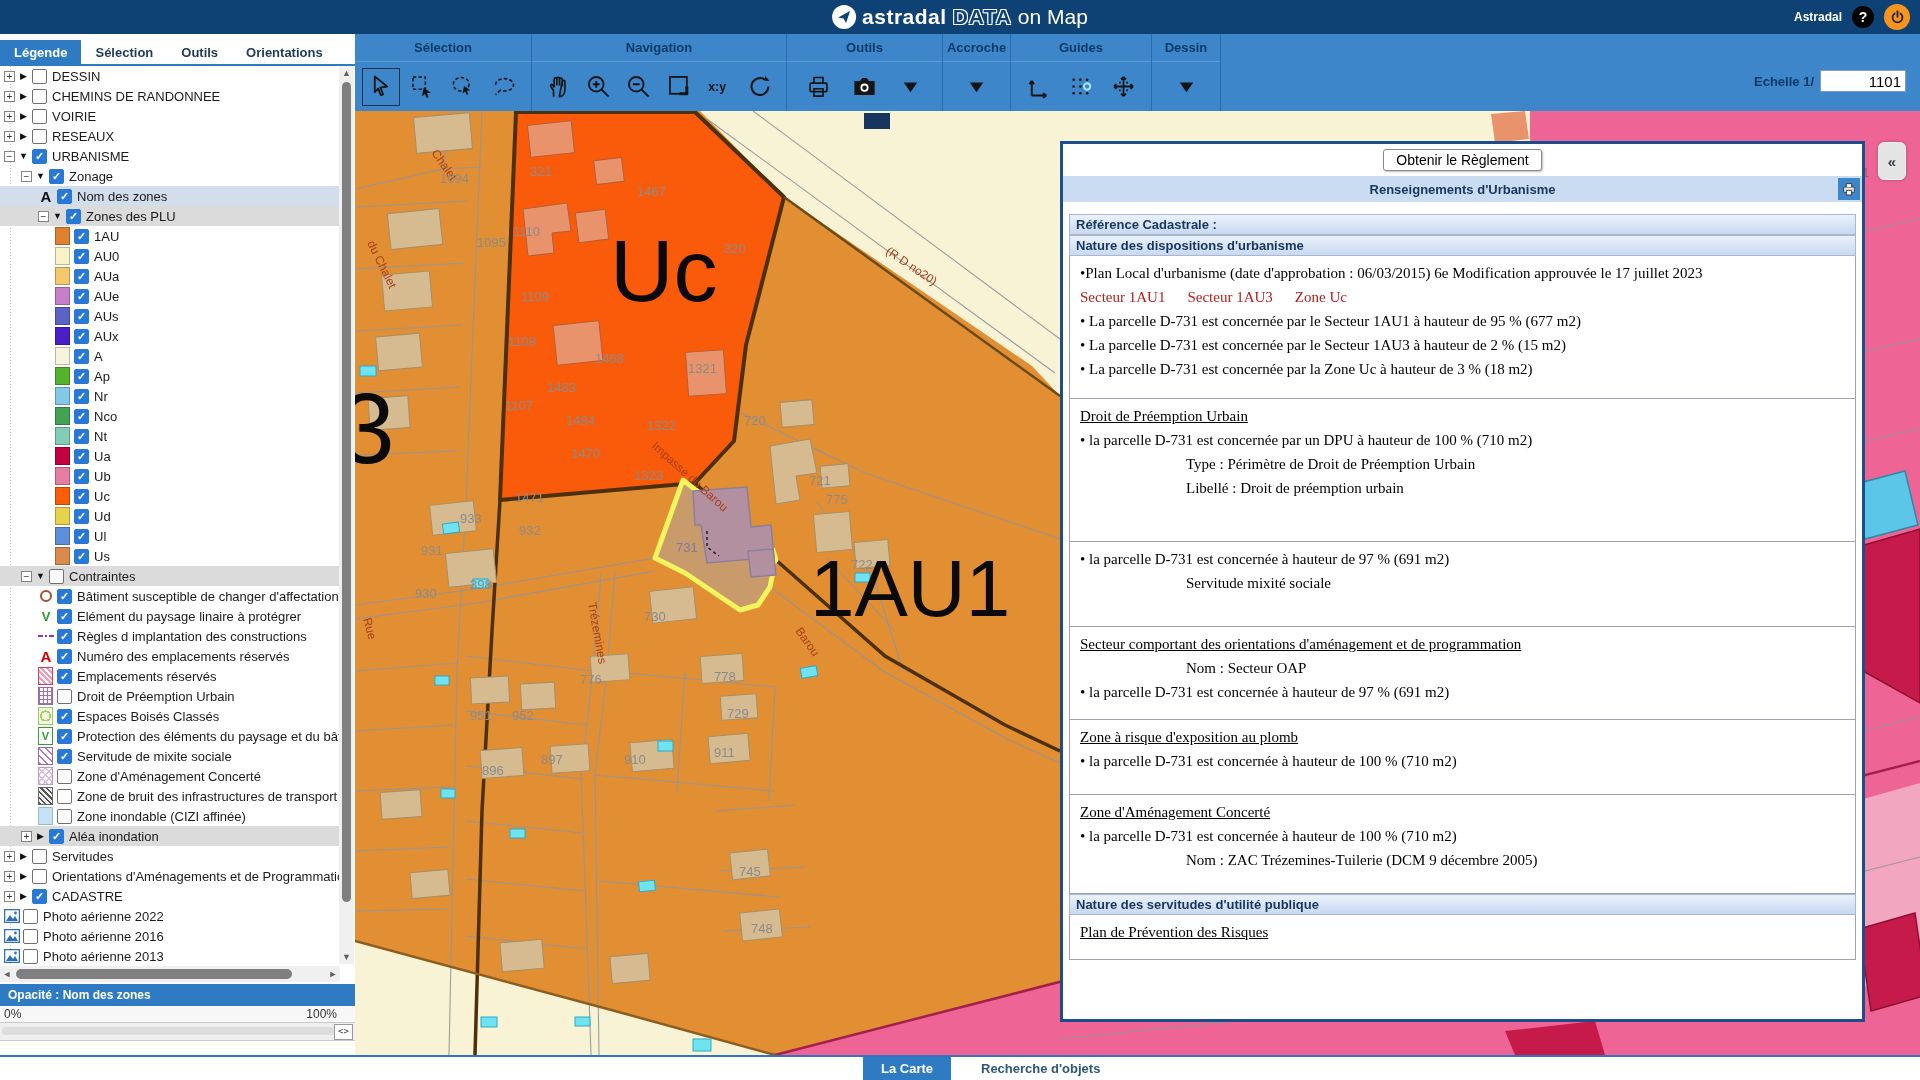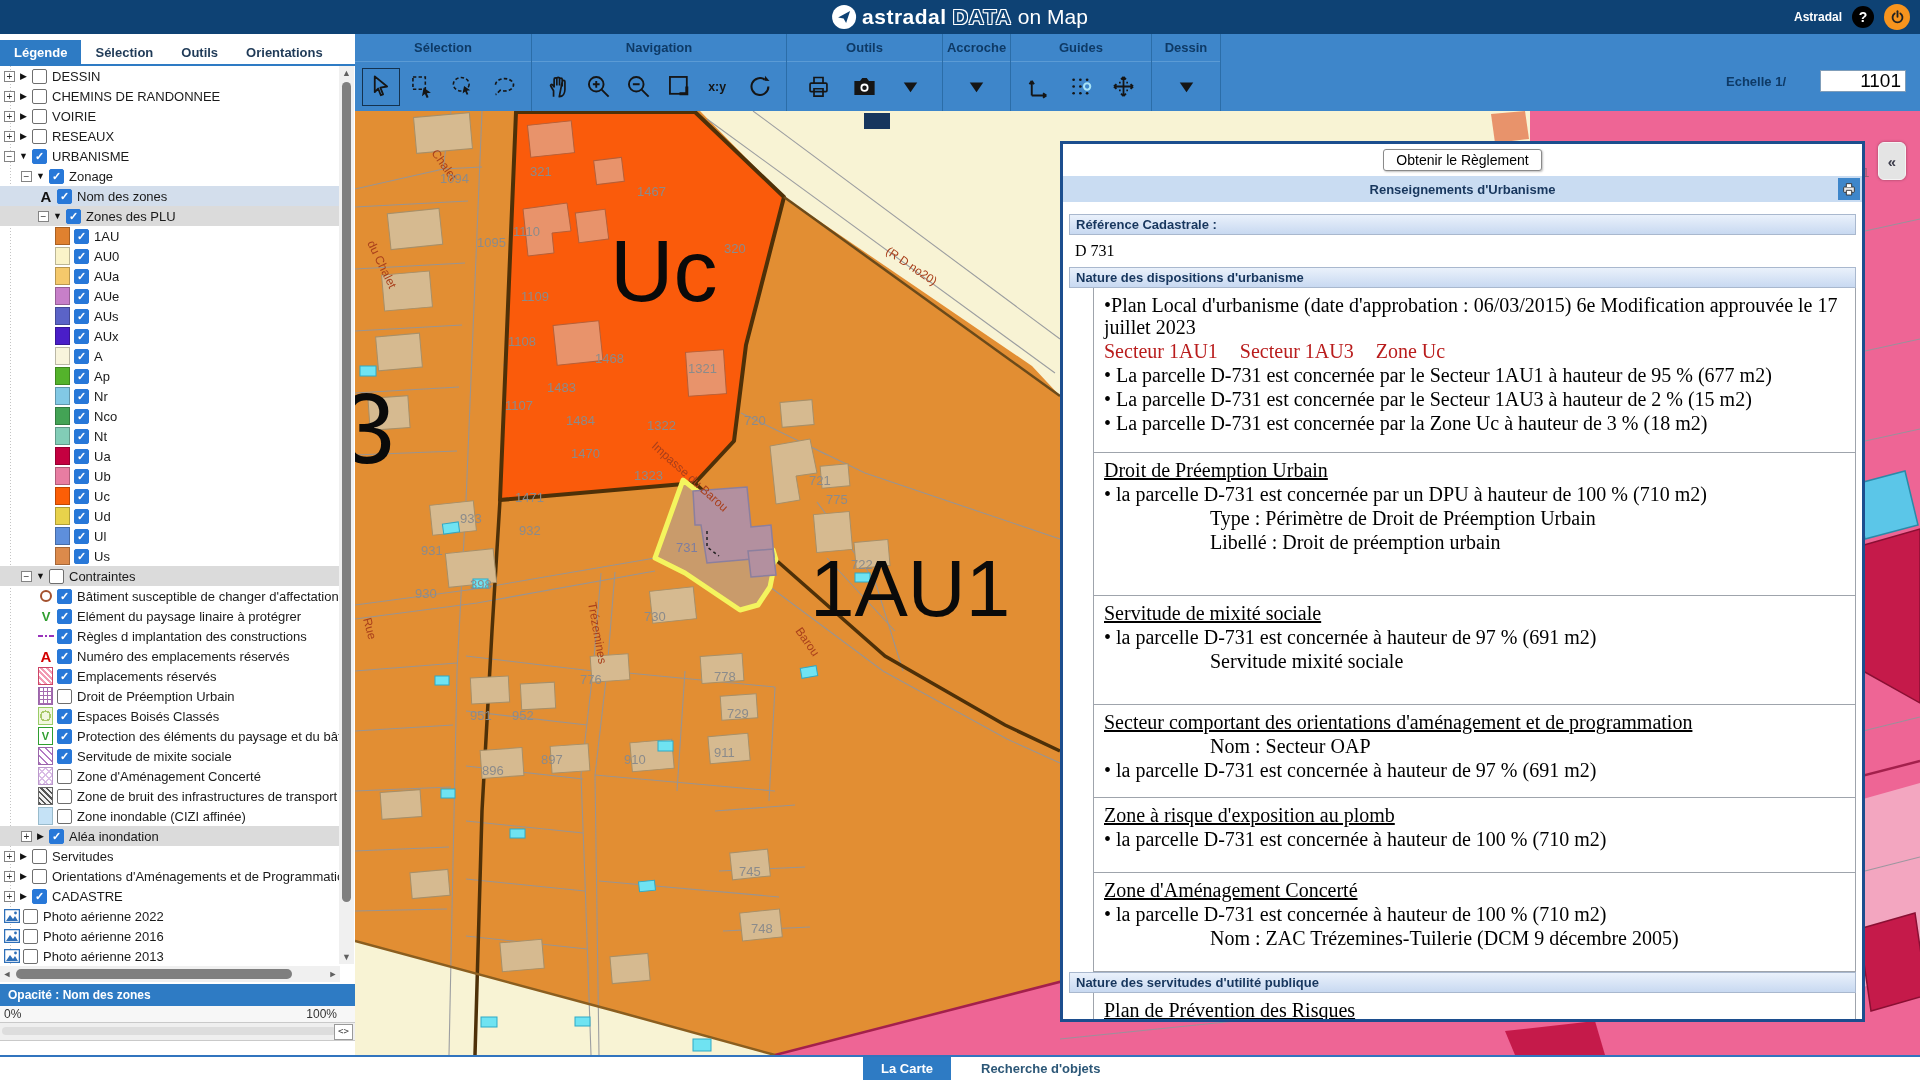--- a/index.html
+++ b/index.html
@@ -25,21 +25,21 @@
   .tgroup{border-right:1px solid #2B6DA8;display:flex;flex-direction:column;flex:0 0 auto;}
   .tgroup .ghead{height:27px;display:flex;align-items:center;justify-content:center;
       font-size:13px;font-weight:bold;color:#0E3A66;border-bottom:1px solid #5B9BD5;}
   .tgroup .gicons{flex:1;display:flex;align-items:center;justify-content:space-evenly;padding:0 4px;}
   .tbtn{width:36px;height:36px;display:flex;align-items:center;justify-content:center;cursor:pointer;border:1px solid transparent;}
   .tbtn.active{border:1px solid #14324F;}
   .tbtn svg{width:27px;height:27px;}
   #toolbar-right{flex:1;position:relative;}
   #scale-box{position:absolute;right:14px;top:36px;display:flex;align-items:center;gap:6px;}
   #scale-label{font-size:13px;font-weight:bold;color:#0E3A66;}
-  #scale-input{width:76px;height:20px;border:1px solid #7f9db9;background:#fff;font-size:19px;text-align:right;padding:0 4px;font-family:"Liberation Sans",sans-serif;margin-left:28px;}
+  #scale-input{width:76px;height:20px;border:1px solid #7f9db9;background:#fff;font-size:15px;text-align:right;padding:0 4px;font-family:"Liberation Sans",sans-serif;}
 
   
   #sidebar{position:absolute;left:0;top:34px;width:355px;height:1046px;background:#fff;}
   #side-tabs{position:absolute;left:0;top:6px;width:355px;height:24px;display:flex;border-bottom:2px solid #2E7BC4;background:#fff;}
   .stab{padding:0 14px;display:flex;align-items:center;font-size:13px;font-weight:600;color:#1F3A57;cursor:pointer;}
   .stab.active{background:#2E7BC4;color:#fff;font-weight:bold;}
   #tree{position:absolute;left:0;top:32px;width:340px;height:898px;overflow:hidden;background:#fff;
         background-image:repeating-linear-gradient(#c4c4c4 0 1px,transparent 1px 3px);
         background-size:1px 100%;background-repeat:no-repeat;background-position:10px 0;}
   .trow{height:20px;display:flex;align-items:center;white-space:nowrap;overflow:hidden;font-size:13px;color:#1a1a1a;}
@@ -82,21 +82,21 @@
   
   #panel{position:absolute;left:1060px;top:141px;width:805px;height:881px;background:#fff;border:3px solid #1C4E8E;box-sizing:border-box;overflow:hidden;}
   #panel-btn-row{height:32px;display:flex;align-items:center;justify-content:center;}
   #obtain-btn{font-size:14px;font-family:"Liberation Sans",sans-serif;padding:2px 12px;background:#fff;border:1px solid #8a8a8a;border-radius:3px;box-shadow:1px 1px 2px rgba(0,0,0,.25);cursor:pointer;}
   #panel-title{height:26px;background:#C9DCF2;display:flex;align-items:center;justify-content:center;position:relative;
       font-size:13px;font-weight:bold;color:#17365D;}
   #panel-print{position:absolute;right:2px;top:2px;width:22px;height:22px;background:#3E86CA;display:flex;align-items:center;justify-content:center;cursor:pointer;}
   #panel-body{padding:12px 6px 0 6px;}
   .pbar{background:linear-gradient(#EAF1FB,#C8D9F1);border:1px solid #A9B8CE;padding:2px 6px;font-size:13px;font-weight:bold;color:#17365D;}
   .pplain{font-family:"Liberation Serif",serif;font-size:16px;padding:3px 6px;}
-  .pbox{border:1px solid #9FA4AC;border-top:none;padding:4px 7px 12px 10px;font-family:"Liberation Serif",serif;font-size:20px;margin-left:24px;}
+  .pbox{border:1px solid #9FA4AC;border-top:none;padding:4px 7px 12px 10px;font-family:"Liberation Serif",serif;font-size:15px;}
   .pline{line-height:22px;margin:2px 0;}
   .pind{padding-left:106px;}
   .puline{text-decoration:underline;}
   .plink{color:#b91c1c;margin-right:22px;cursor:pointer;}
 
   
   #bottombar{position:absolute;left:0;top:1055px;width:1920px;height:15px;background:#fff;border-top:2px solid #3174BE;box-sizing:border-box;}
   .btab{position:absolute;top:0;height:23px;display:flex;align-items:center;padding:0 18px;font-size:13px;font-weight:bold;cursor:pointer;}
   #btab-carte{left:863px;background:#2E7BC4;color:#fff;}
   #btab-recherche{left:963px;color:#2C5777;}
@@ -785,39 +785,35 @@
     <span>Renseignements d'Urbanisme</span>
     <span id="panel-print">
       <svg width="16" height="16" viewBox="0 0 24 24">
           <rect x="4" y="9" width="16" height="8" rx="1" fill="#E8E8E8" stroke="#333" stroke-width="1.4"></rect>
           <path d="M8 9V4h8v5 M8 14h8v7H8z" fill="#fff" stroke="#333" stroke-width="1.4"></path>
         </svg>
     </span>
   </div>
   <div id="panel-body">
       <div class="pbar">Référence Cadastrale :</div>
-      <div class="pplain">
-        <div class="pline">D 731</div>
-      </div>
       <div class="pbar">Nature des dispositions d'urbanisme</div>
       <div class="pbox" style="padding-bottom: 16px;">
         <div class="pline">•Plan Local d'urbanisme  (date d'approbation : 06/03/2015) 6e Modification approuvée le 17 juillet 2023</div>
         <div class="pline"><a class="plink">Secteur 1AU1</a><a class="plink">Secteur 1AU3</a><a class="plink">Zone Uc</a></div>
         <div class="pline">• La parcelle D-731 est concernée par le Secteur 1AU1 à hauteur de 95 % (677 m2)</div>
         <div class="pline">• La parcelle D-731 est concernée par le Secteur 1AU3 à hauteur de 2 % (15 m2)</div>
         <div class="pline">• La parcelle D-731 est concernée par la Zone Uc à hauteur de 3 % (18 m2)</div>
       </div>
       <div class="pbox" style="padding-bottom: 40px;">
         <div class="pline"><span class="puline">Droit de Préemption Urbain</span></div>
         <div class="pline">• la parcelle D-731 est concernée par un DPU  à hauteur de 100 % (710 m2)</div>
         <div class="pline pind">Type : Périmètre de Droit de Préemption Urbain</div>
         <div class="pline pind">Libellé : Droit de préemption urbain</div>
       </div>
       <div class="pbox" style="padding-bottom: 30px;">
-        <div class="pline"><span class="puline">Servitude de mixité sociale</span></div>
         <div class="pline">• la parcelle D-731 est concernée  à hauteur de 97 % (691 m2)</div>
         <div class="pline pind">Servitude mixité sociale</div>
       </div>
       <div class="pbox" style="padding-bottom: 14px;">
         <div class="pline"><span class="puline">Secteur comportant des orientations d'aménagement et de programmation</span></div>
         <div class="pline pind">Nom : Secteur OAP</div>
         <div class="pline">• la parcelle D-731 est concernée  à hauteur de 97 % (691 m2)</div>
       </div>
       <div class="pbox" style="padding-bottom: 20px;">
         <div class="pline"><span class="puline">Zone à risque d'exposition au plomb</span></div>

